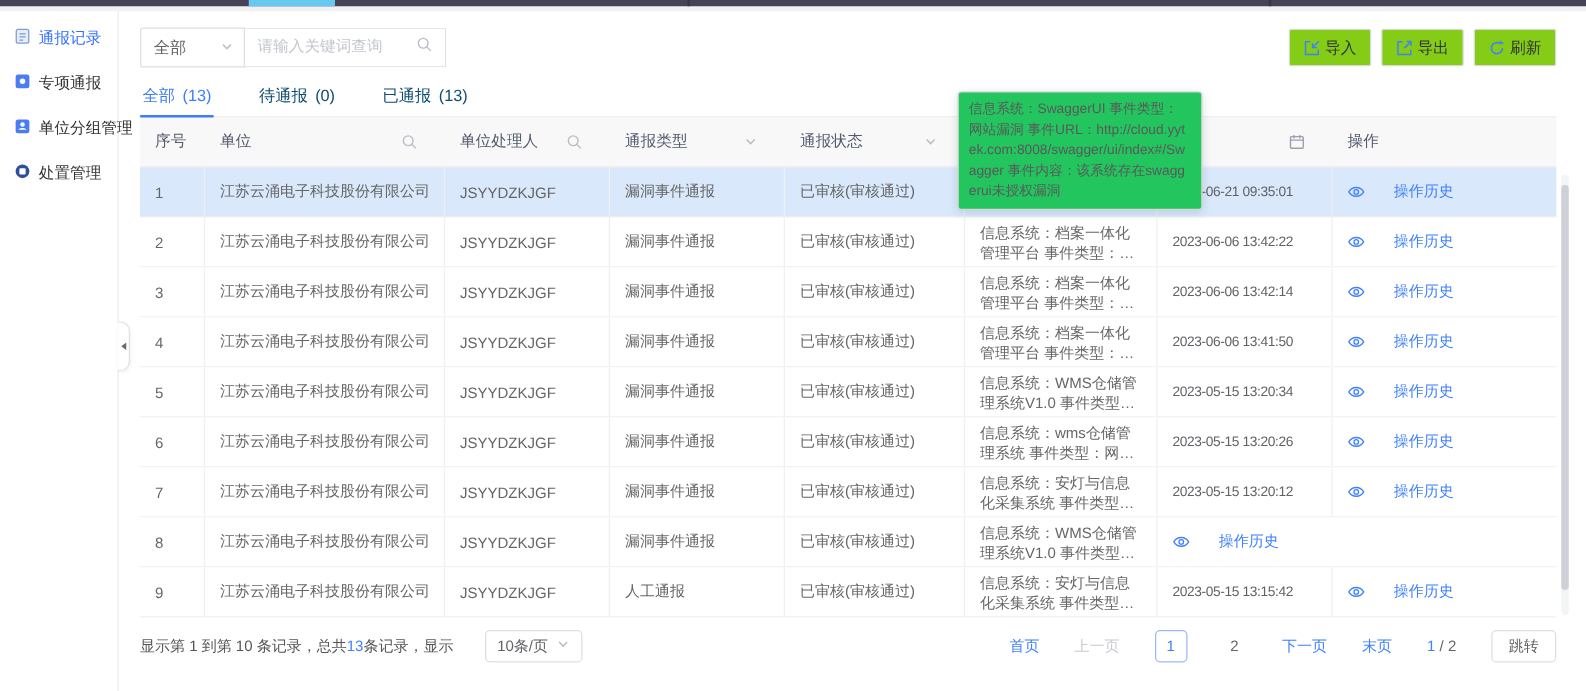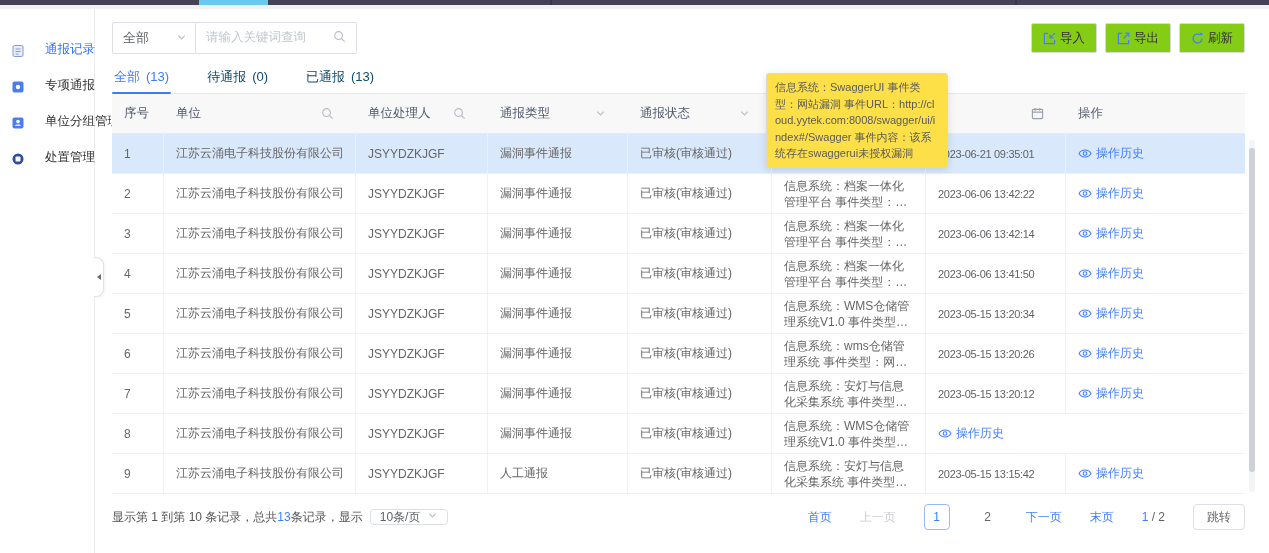--- a/index.html
+++ b/index.html
@@ -9,21 +9,21 @@
   
   .browser-strip{height:5px;background:#454258;position:relative}
   .browser-strip .seg{position:absolute;left:199px;top:0;width:69px;height:5px;background:#69c8ef}
   .browser-strip .sep{position:absolute;top:0;width:2px;height:5px;background:#38364a}
   .browser-substrip{height:4px;background:#f1f0f2}
 
   .app{display:flex;height:544px}
 
   
   .sidebar{width:95px;flex:none;border-right:1px solid #ececec;padding-top:13px;position:relative;background:#fff}
-  .side-item{display:flex;align-items:flex-end;gap:20px;padding-left:11px;height:36px;font-size:12.5px;color:#333;cursor:pointer;white-space:nowrap}
+  .side-item{display:flex;align-items:flex-start;gap:6px;padding-left:11px;height:36px;font-size:12.5px;color:#333;cursor:pointer;white-space:nowrap}
   .side-item.active{color:#3370ff}
   .side-icon{width:14px;height:14px;flex:none;display:inline-flex}
   .collapse-handle{position:absolute;right:-10px;top:248px;width:10px;height:40px;background:#fff;border:1px solid #e2e2e2;border-left:none;border-radius:0 8px 8px 0;display:flex;align-items:center;justify-content:center;box-shadow:1px 1px 3px rgba(0,0,0,.05);cursor:pointer;z-index:5}
   .tri-left{width:0;height:0;border:3px solid transparent;border-right:4px solid #6b6b6b;margin-left:-3px}
 
   
   .main{flex:1;position:relative;padding:0 24px 0 17px;min-width:0}
 
   .toolbar{display:flex;justify-content:space-between;align-items:center;padding-top:13px}
   .filter-group{display:flex}
@@ -45,35 +45,35 @@
   .thead{background:#f8f8f9;height:40px;border-bottom:1px solid #e8eaec}
   .th{display:flex;align-items:center;padding:0 12px;font-size:12.5px;color:#515a6e;overflow:hidden}
   .th-filter{margin-left:auto;margin-right:10px;display:inline-flex;cursor:pointer}
   .row{height:40px;border-bottom:1px solid #eef0f5;background:#fff}
   .row.highlight{background:#d9e8fb}
   .cell{padding:0 12px;display:flex;align-items:center;font-size:12px;color:#666;border-right:1px solid #eef0f5;overflow:hidden;white-space:nowrap}
   .cell:last-child{border-right:none}
   .cell-content{white-space:normal}
   .clamp2{display:-webkit-box;-webkit-line-clamp:2;-webkit-box-orient:vertical;overflow:hidden;line-height:16px;max-height:32px;word-break:break-all}
   .cell-time{font-size:11px;letter-spacing:-0.3px;color:#606266}
-  .link{color:#4080ff;display:inline-flex;align-items:center;gap:4px;font-size:12px;cursor:pointer}
+  .link{color:#4080ff;display:inline-flex;align-items:center;gap:23px;font-size:12px;cursor:pointer}
   .eye{display:inline-flex}
 
   
   .vscroll{position:absolute;right:14px;top:131px;width:6px;height:352px;background:#f3f4f6;border-radius:3px}
   .vthumb{width:6px;height:324px;margin-top:8px;background:#cdd0d6;border-radius:3px}
 
   
-  .tooltip{position:absolute;left:671px;top:64px;width:182px;background:#fde047;border:1px solid #d8d8d8;border-radius:3px;box-shadow:0 2px 8px rgba(0,0,0,.12);padding:5px 8px;font-size:11px;line-height:1.5;color:#5a5a5a;word-break:break-all;z-index:20}
+  .tooltip{position:absolute;left:671px;top:64px;width:196px;background:#22c55e;border:1px solid #d8d8d8;border-radius:3px;box-shadow:0 2px 8px rgba(0,0,0,.12);padding:5px 8px;font-size:11px;line-height:1.5;color:#5a5a5a;word-break:break-all;z-index:20}
 
   
   .footer{display:flex;justify-content:space-between;align-items:center;padding-top:10px;font-size:12px;color:#555}
   .summary{display:flex;align-items:center}
   .count-blue{color:#4080ff}
-  .page-size{margin-left:7px;height:16px;border:1px solid #dcdfe6;border-radius:4px;display:inline-flex;align-items:center;gap:7px;padding:0 9px;color:#606266;background:#fff;cursor:pointer}
+  .page-size{margin-left:25px;height:26px;border:1px solid #dcdfe6;border-radius:4px;display:inline-flex;align-items:center;gap:7px;padding:0 9px;color:#606266;background:#fff;cursor:pointer}
   .pagination{display:flex;align-items:center;gap:28px;font-size:12px}
   .pg-link{color:#4080ff;cursor:pointer}
   .pg-disabled{color:#c8cbd2}
   .pg-page{color:#606266;cursor:pointer;min-width:20px;text-align:center}
   .pg-page.active{border:1px solid #9db9f5;color:#4080ff;border-radius:4px;width:26px;height:26px;line-height:24px}
   .pg-ratio{color:#606266}
   .pg-jump{border:1px solid #dcdfe6;border-radius:4px;height:26px;padding:0 13px;display:inline-flex;align-items:center;color:#606266;cursor:pointer;background:#fff}
 </style>
 </head>
 <body>

